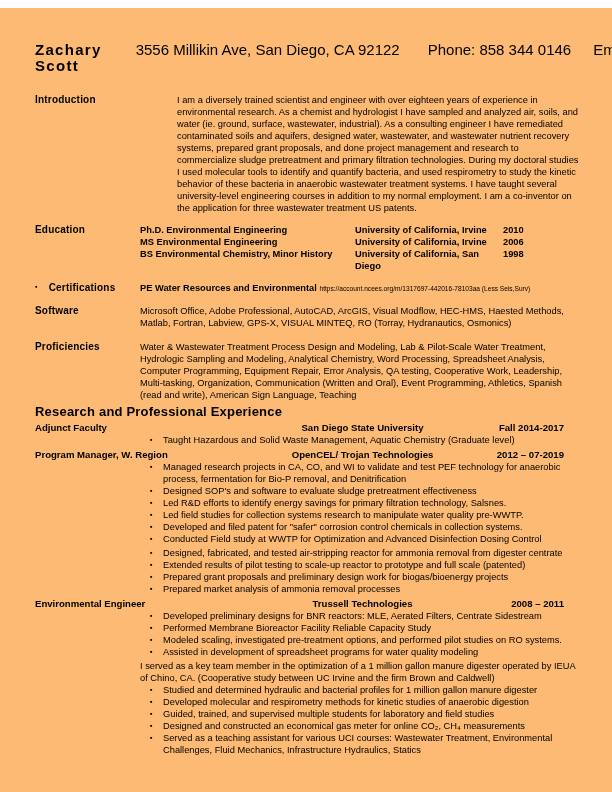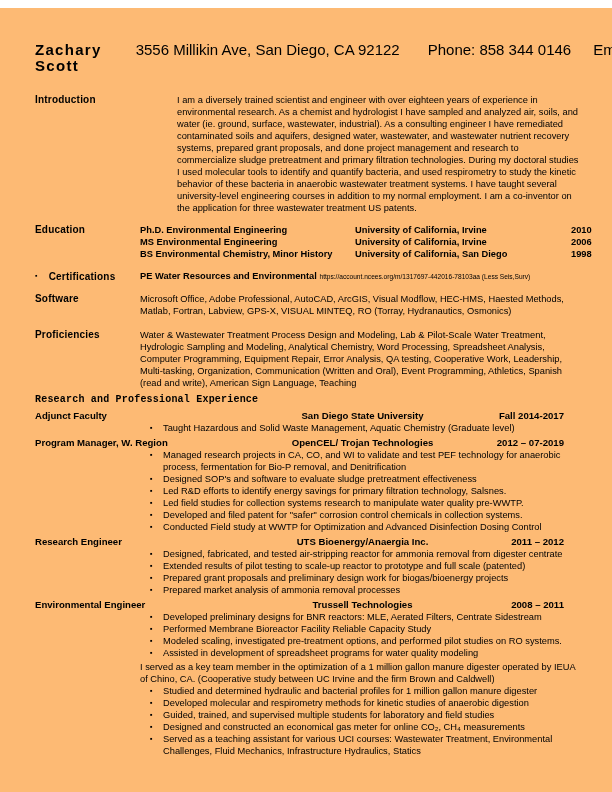--- a/index.html
+++ b/index.html
@@ -32,34 +32,34 @@
   .row .content { flex:1; }
   .row-intro { margin-bottom:10px;gap:37px; }
   .row-edu { margin-bottom:10px; }
   .row-cert { margin-bottom:10px; }
   .row-sw { margin-bottom:12px; }
   .row-prof { margin-bottom:4px; }
 
   
   .edu-row { display:flex; font-weight:bold; }
   .edu-row .deg { width:215px; }
-  .edu-row .sch { width:216px; }
+  .edu-row .sch { width:148px; }
   .edu-row .yr  { flex:1; }
 
   
-  .cert-lbl { display:flex; align-items:center; }
+  .cert-lbl { display:flex; align-items:flex-start; }
   .cert-sq { font-size:7px; margin-right:11px; position:relative; top:-1px; }
   .cert-line { white-space:nowrap; }
   .cert-title { font-weight:bold; }
   .cert-detail { font-size:6.6px; letter-spacing:0; }
 
   
   .section-heading {
-    font-size:10px; font-weight:bold; letter-spacing:0.2px;
-    line-height:14px; margin-bottom:2px;font-family:Liberation Mono, monospace;
+    font-size:13px; font-weight:bold; letter-spacing:0.2px;
+    line-height:14px; margin-bottom:2px;
   }
 
   
   .exp-entry { margin-bottom:2px; }
   .exp-hdr { display:flex; font-weight:bold; font-size:9.6px; line-height:13px; }
   .exp-title { width:230px; flex-shrink:0; }
   .exp-org { flex:1; text-align:center; }
   .exp-date { width:120px; flex-shrink:0; text-align:right; box-sizing:border-box; padding-right:16px; }
   .exp-intro { margin:0 0 0 105px; }
   ul.bullets { margin:0; padding:0 0 0 115px; list-style:none; }
@@ -150,25 +150,20 @@
       <li>Managed  research projects in CA, CO, and  WI to validate and  test PEF technology for anaerobic process, fermentation for Bio-P removal, and Denitrification</li>
       <li>Designed SOP's and software to evaluate sludge pretreatment effectiveness</li>
       <li>Led R&amp;D efforts to identify energy savings for primary filtration technology, Salsnes.</li>
       <li>Led field studies for collection systems research to manipulate water quality pre-WWTP.</li>
       <li>Developed and filed patent for "safer" corrosion control chemicals in collection systems.</li>
       <li>Conducted Field study at WWTP for Optimization and Advanced Disinfection Dosing Control</li>
     </ul>
   </div>
 
   <div class="exp-entry">
-    <div class="exp-hdr">
-      <span class="exp-title">Research Engineer</span>
-      <span class="exp-org">UTS Bioenergy/Anaergia Inc.</span>
-      <span class="exp-date">2011 – 2012</span>
-    </div>
     <ul class="bullets">
       <li>Designed, fabricated, and tested air-stripping reactor for ammonia removal from digester centrate</li>
       <li>Extended results of pilot testing to scale-up reactor to prototype and full scale (patented)</li>
       <li>Prepared grant proposals and preliminary design work for biogas/bioenergy projects</li>
       <li>Prepared market analysis of ammonia removal processes</li>
     </ul>
   </div>
 
   <div class="exp-entry">
     <div class="exp-hdr">

